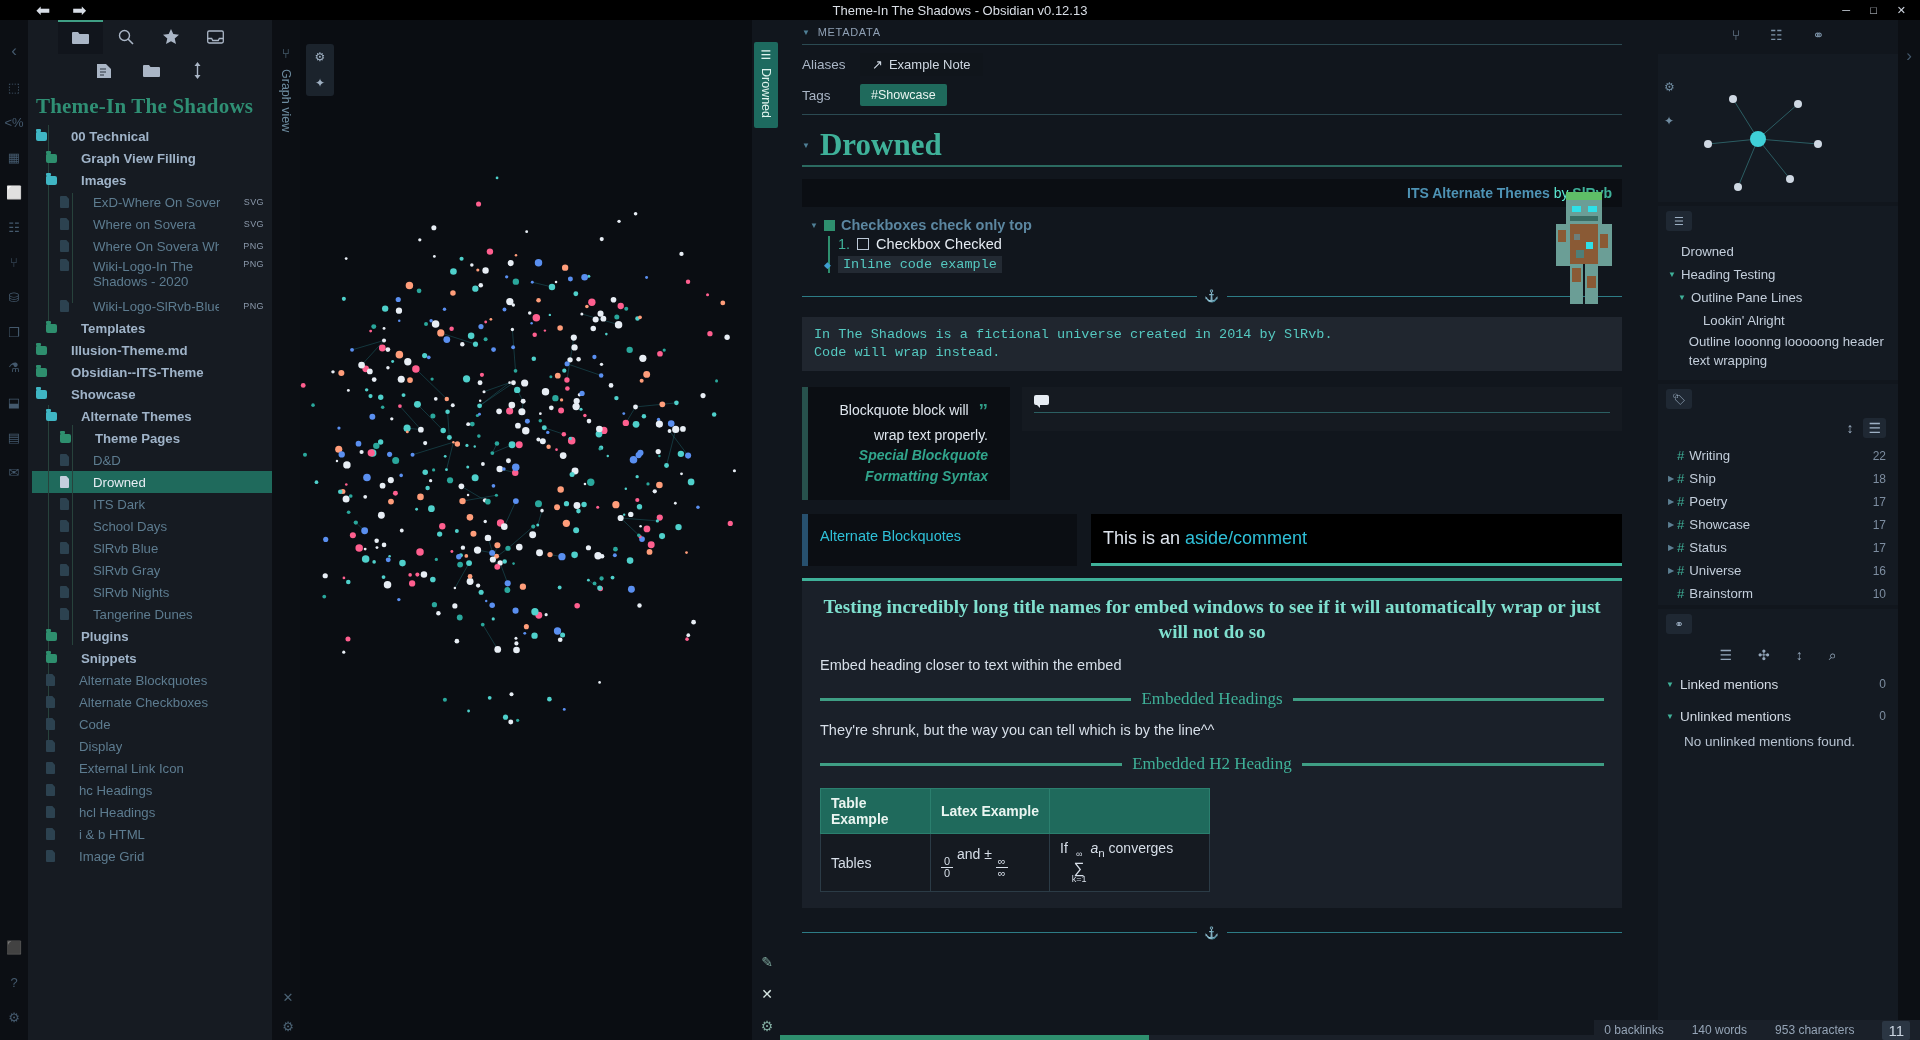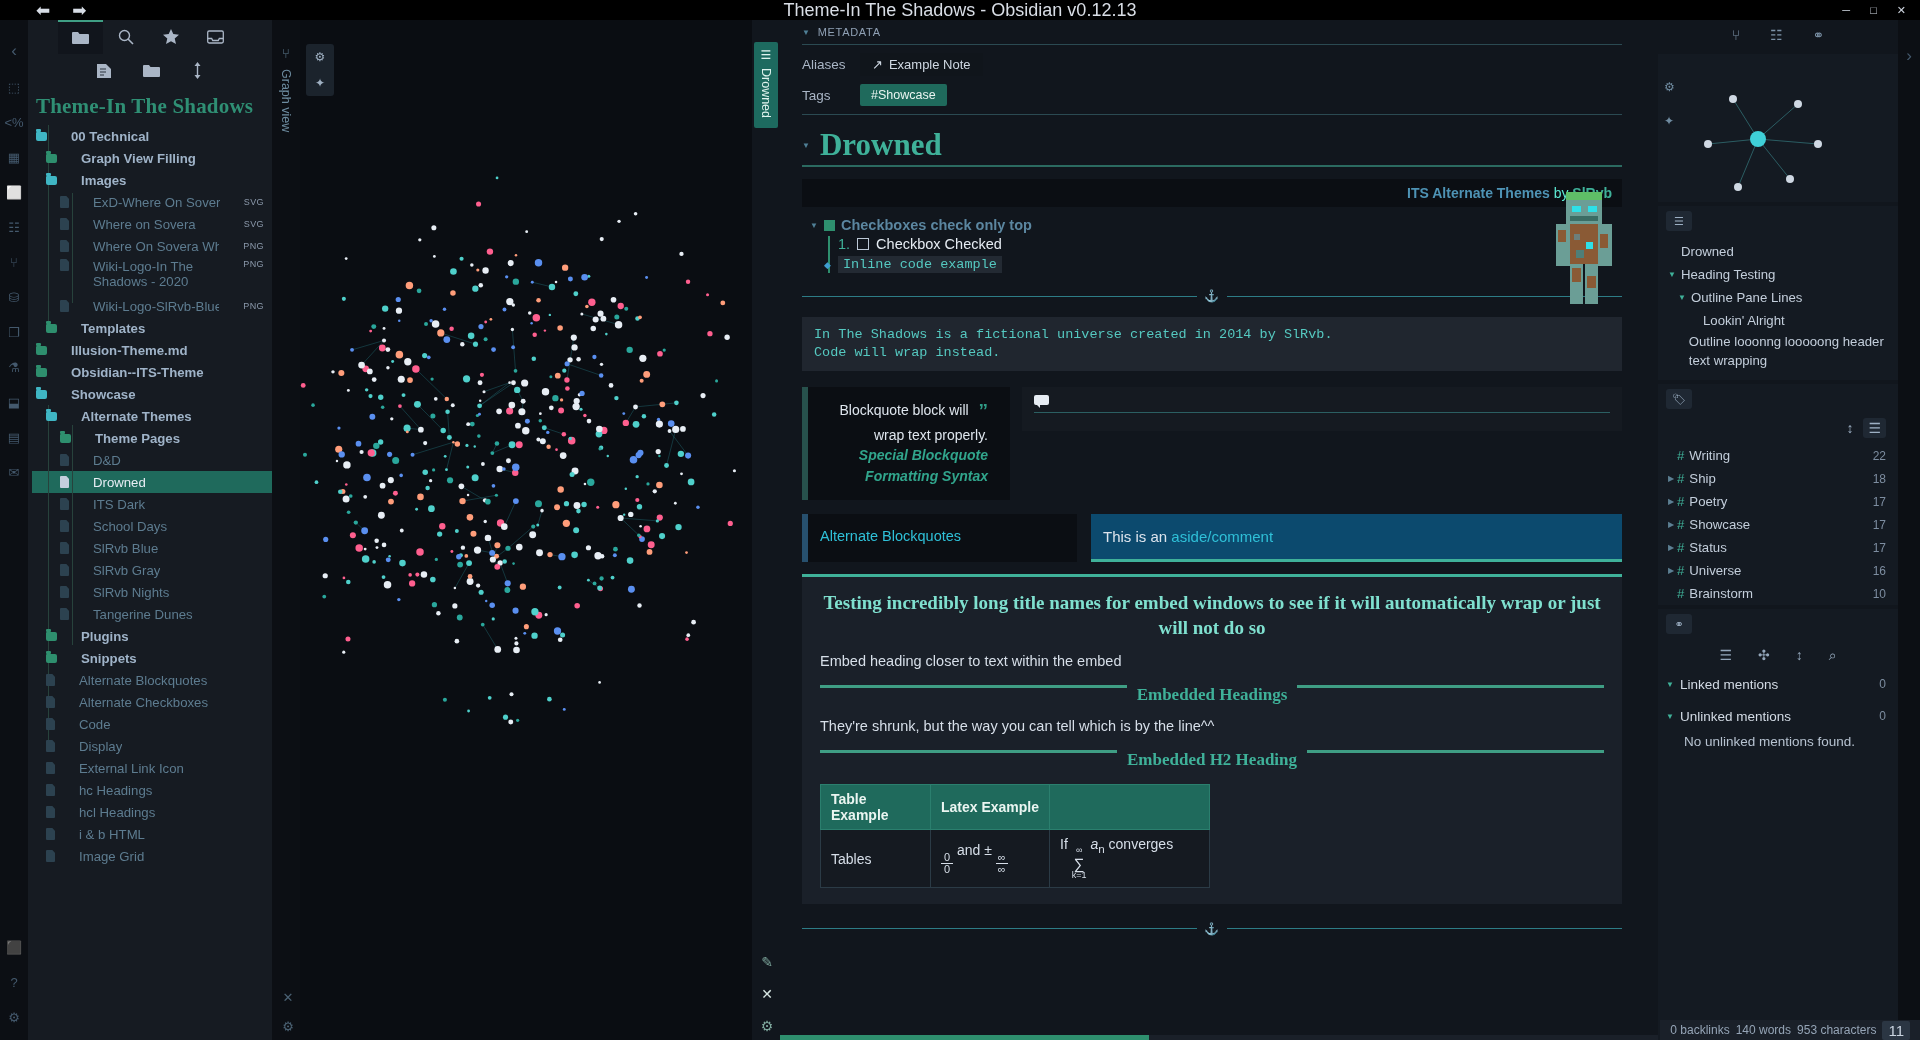--- a/index.html
+++ b/index.html
@@ -3,21 +3,21 @@
 <meta charset="utf-8">
 <style>
   * { box-sizing: border-box; margin:0; padding:0; }
   html,body { width:1920px; height:1040px; overflow:hidden; background:#0c0f14; }
   body { font-family:"Liberation Sans", sans-serif; color:#b8c4d4; font-size:14px; }
 
   
   .titlebar { height:20px; background:#000; display:flex; align-items:center; position:relative; }
   .nav-btns { display:flex; gap:22px; margin-left:36px; }
   .nav-arrow { color:#d7dde6; font-size:17px; line-height:1; cursor:pointer; }
-  .win-title { position:absolute; left:0; right:0; text-align:center; font-size:18px; color:#d9dee6; pointer-events:none; }
+  .win-title { position:absolute; left:0; right:0; text-align:center; font-size:13px; color:#d9dee6; pointer-events:none; }
   .win-ctrls { margin-left:auto; display:flex; gap:20px; padding-right:14px; color:#cfd6e0; font-size:11px; }
 
   
   .shell { display:flex; height:1020px; }
 
   
   .ribbon { width:28px; background:#0c0f14; display:flex; flex-direction:column; align-items:center;
             padding-top:22px; gap:22px; flex:0 0 28px; }
   .ribbon .ic { color:#44596d; font-size:13px; line-height:1; cursor:pointer; }
   .ribbon .sp { flex:1 1 auto; }
@@ -120,29 +120,29 @@
   .aside { background:#151a21; padding:8px 12px 12px; flex:1 1 auto; }
   .aside .ic { width:15px; height:10px; background:#e6ecf3; border-radius:2px; position:relative; }
   .aside .ic::after { content:""; position:absolute; bottom:-3px; left:2px; border-left:4px solid transparent;
                       border-top:4px solid #e6ecf3; }
   .aside .rule { height:1px; background:#2b5f62; margin:7px 0 6px; }
   .aside .txt { font-size:14px; color:#dde4ed; }
 
   .alt-row { display:flex; gap:14px; margin-top:14px; align-items:stretch; }
   .alt-bq { background:#0b0e13; border-left:6px solid #27506e; padding:14px 12px; width:275px;
             font-size:14.5px; color:#2fc0d8; }
-  .alt-aside { background:#0c4a6e; border-bottom:3px solid #3fb199; padding:14px 12px; flex:1 1 auto;
-               font-size:15px; color:#dde4ed; }
+  .alt-aside { background:#000000; border-bottom:3px solid #3fb199; padding:14px 12px; flex:1 1 auto;
+               font-size:18px; color:#dde4ed; }
   .alt-aside a { color:#2fc0d8; }
 
   .embed { background:#1a2029; margin-top:12px; padding:14px 18px 16px; border-top:3px solid #3fb199; }
   .embed-title { font-family:"Liberation Serif", serif; font-weight:bold; font-size:19px; color:#7fe0cf;
                  text-align:center; line-height:1.3; }
   .embed-p { font-size:14.5px; color:#d7dfe9; margin-top:13px; }
-  .emb-h { display:flex; align-items:flex-start; gap:10px; margin-top:16px;font-weight:bold; }
+  .emb-h { display:flex; align-items:center; gap:10px; margin-top:16px; }
   .emb-h .ln { flex:1 1 auto; height:3px; background:#3f9e84; }
   .emb-h .tx { font-family:"Liberation Serif", serif; font-size:17px; color:#3fb199; }
 
   table.tbl { border-collapse:collapse; margin-top:14px; }
   table.tbl th { background:#1f6a5c; color:#eaf5f1; font-weight:bold; font-size:14px; text-align:left;
                  padding:6px 10px; border:1px solid #2b7f6e; }
   table.tbl td { padding:6px 10px; border:1px solid #2b3b46; font-size:14px; color:#d7dfe9;
                  background:#151a21; }
   .frac { display:inline-flex; flex-direction:column; align-items:center; vertical-align:-6px; font-size:11px;
           line-height:1.05; }
@@ -185,21 +185,21 @@
                 color:#93a6ba; }
   .bl-row { display:flex; align-items:center; gap:6px; padding:0 12px 0 8px; height:26px; font-size:13.5px;
             color:#d3dbe5; }
   .bl-row .ct { margin-left:auto; color:#7d8da0; font-size:12px; }
   .bl-none { padding:4px 18px 10px 26px; font-size:13.5px; color:#b6c2d0; line-height:1.3; }
   .rs-rail { width:22px; flex:0 0 22px; background:#0c0f14; display:flex; align-items:flex-start;
              justify-content:center; padding-top:26px; color:#44596d; }
 
   
   .statusbar { position:absolute; right:0; bottom:0; height:20px; background:#1a2029; display:flex;
-               align-items:center; gap:6px; padding:0 10px; font-size:12px; color:#95a4b6; }
+               align-items:center; gap:28px; padding:0 10px; font-size:12px; color:#95a4b6; }
   .statusbar .pg { background:#2b3643; color:#c9d3df; padding:1px 6px; border-radius:2px; font-size:15px; }
 </style>
 </head>
 <body>
 
 <div class="titlebar">
   <div class="nav-btns">
     <span class="nav-arrow">⬅</span>
     <span class="nav-arrow">➡</span>
   </div>

